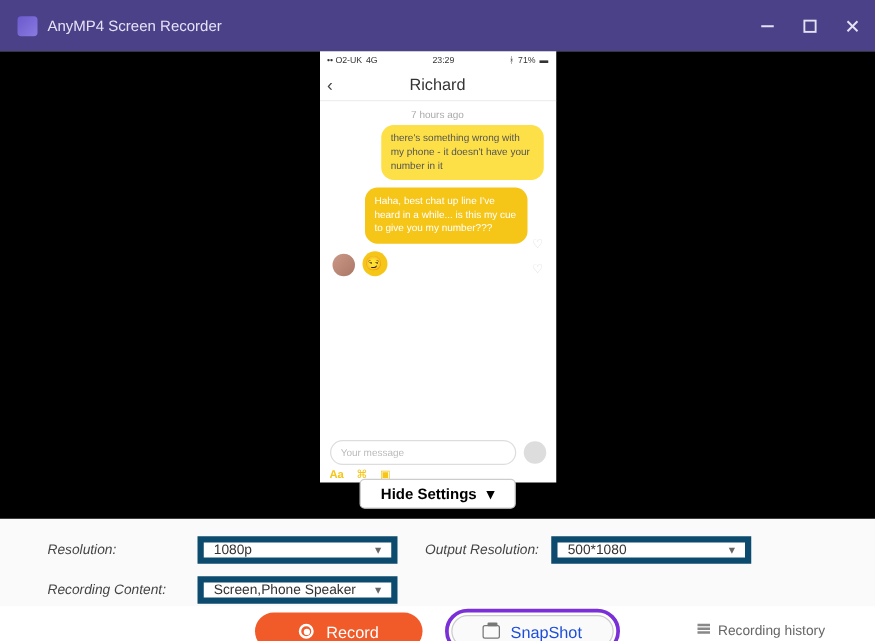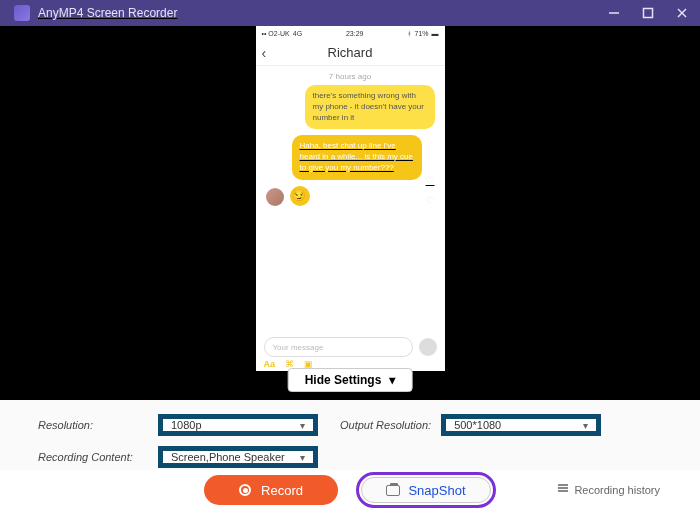--- a/index.html
+++ b/index.html
@@ -1,17 +1,17 @@
 <!DOCTYPE html>
 <html><head>
 <meta charset="utf-8">
 <style>
   * { box-sizing: border-box; margin: 0; padding: 0; font-family: Arial, sans-serif; }
   body { background: #fff; width: 700px; height: 513px; overflow: hidden; }
-  .titlebar { background: #4a4188; height: 26px; display: flex; align-items: center; justify-content: space-between; padding: 0 8px 0 14px; text-decoration: underline; }
+  .titlebar { background: #4a4188; height: 41px; display: flex; align-items: center; justify-content: space-between; padding: 0 8px 0 14px; }
   .titlebar-left { display: flex; align-items: center; gap: 8px; }
   .titlebar-logo { width: 16px; height: 16px; background: linear-gradient(135deg,#6a5acd,#8a7ae0); border-radius: 3px; }
   .titlebar-title { color: #e6e2f5; font-size: 12px; }
   .titlebar-controls { display: flex; gap: 14px; align-items: center; }
   .win-btn { color: #e6e2f5; cursor: pointer; display: flex; align-items: center; justify-content: center; width: 20px; height: 20px; }
   .win-btn svg { stroke: #e6e2f5; }
 
   .preview-area { background: #000; height: 374px; position: relative; display:flex; align-items:flex-start; justify-content:center; }
   .phone-shot { width: 189px; height: 345px; background: #fff; margin-top:0; position:relative; overflow:hidden; }
   .statusbar { height: 14px; display:flex; justify-content:space-between; align-items:center; padding:0 6px; font-size:7px; color:#333; }
@@ -98,21 +98,21 @@
     </div>
     <div class="phone-header">
       <span class="back-chevron">‹</span>
       <span class="phone-title">Richard</span>
     </div>
     <div class="ts-label">7 hours ago</div>
     <div class="bubble-area">
       <div style="display:flex; align-items:flex-end; gap:4px;">
         <div class="bubble gray">there's something wrong with my phone - it doesn't have your number in it</div>
       </div>
-      <div style="display:flex; align-items:flex-end; gap:4px;text-decoration:underline;">
+      <div style="display:flex; align-items:flex-end; gap:4px;">
         <div class="bubble yellow">Haha, best chat up line I've heard in a while... is this my cue to give you my number???</div>
         <span class="heart">♡</span>
       </div>
       <div class="row-sent">
         <div class="avatar"></div>
         <div class="sticker">😏</div>
         <div style="flex:1"></div>
         <span class="heart">♡</span>
       </div>
     </div>

